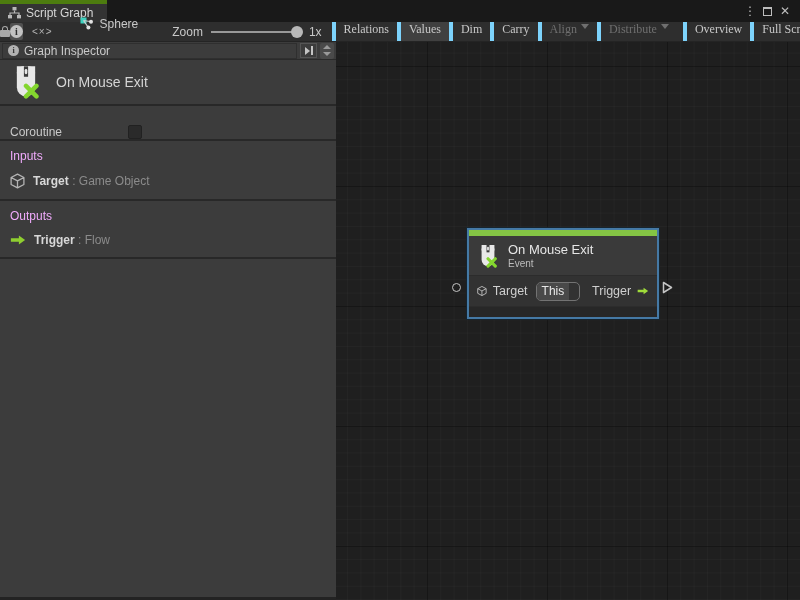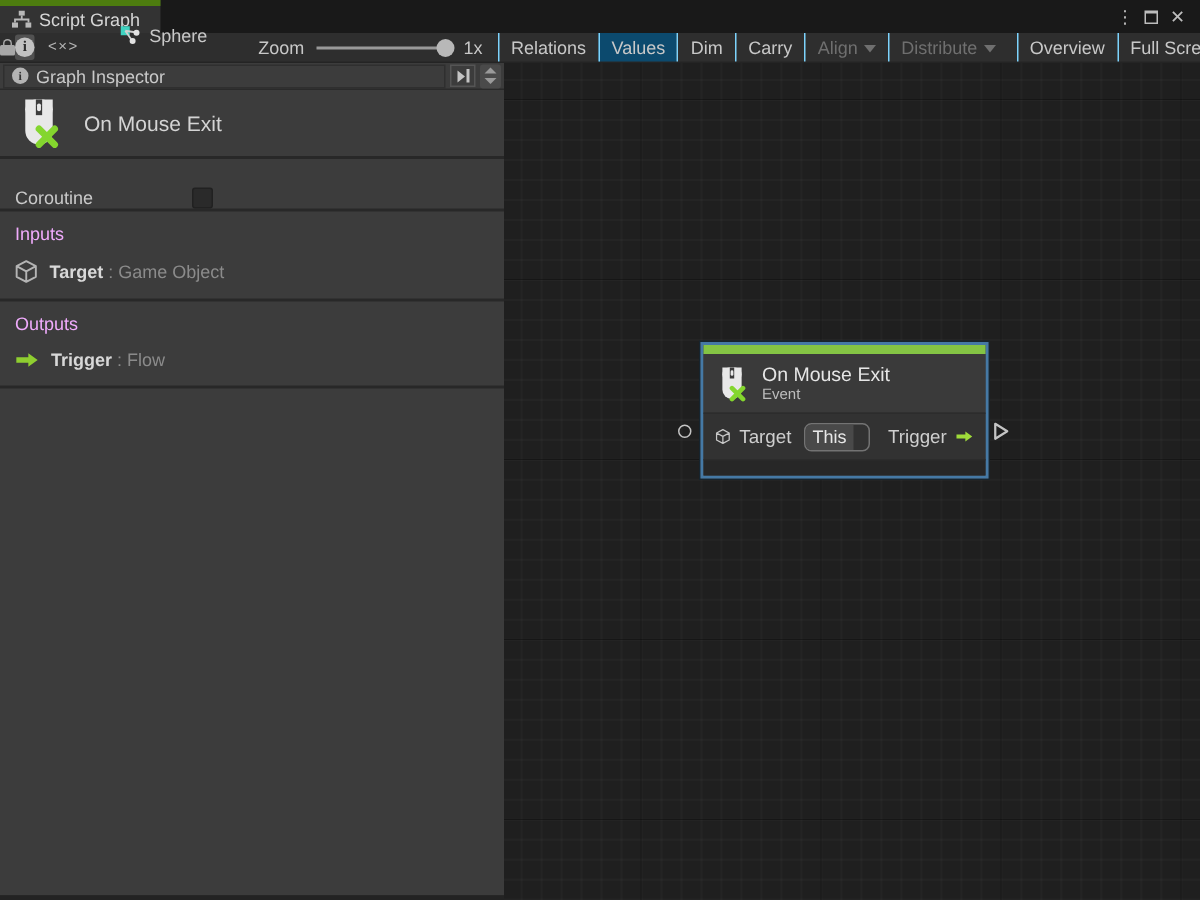--- a/index.html
+++ b/index.html
@@ -31,24 +31,24 @@
     font-family:"Liberation Serif", serif; font-weight:bold; font-size:10px;
     display:flex; align-items:center; justify-content:center; }
   .code-glyph { font-size:10px; color:#b4b4b4; letter-spacing:1px; }
   .tb-sep { width:1px; background:#232323; }
   .obj-group { display:flex; align-items:center; gap:6px; padding:0 12px 16px 18px; }
   .zoom-group { display:flex; align-items:center; gap:8px; padding:0 8px 0 22px; }
   .slider { position:relative; width:90px; height:20px; cursor:default; }
   .slider-track { position:absolute; left:0; right:0; top:9px; height:2px; background:#999; }
   .slider-knob { position:absolute; right:-2px; top:4px; width:12px; height:12px; border-radius:50%; background:#b8b8b8; }
   .right-btns { display:flex; align-items:stretch; margin-left:2px; }
-  .rbtn { display:flex; align-items:center; gap:4px; padding:0 8px; border-left:1px solid #7dd3fc;
-    color:#c8c8c8; cursor:default; white-space:nowrap; }
+  .rbtn { display:flex; gap:4px; padding:0 8px; border-left:4px solid #7dd3fc;
+    color:#c8c8c8; cursor:default; white-space:nowrap;font-family:Liberation Serif, serif; }
   .rbtn:last-child { border-right:1px solid #232323; }
-  .rbtn.active { background:#0c4a6e; }
+  .rbtn.active { background:#404040; }
   .rbtn.disabled { color:#6f6f6f; }
   .caret { width:0; height:0; border-left:4px solid transparent; border-right:4px solid transparent;
     border-top:5px solid #6f6f6f; margin-top:2px; }
   .gap8 { width:6px; }
 
   
   .inspector { position:absolute; left:0; top:42px; width:336px; height:555px; background:#3c3c3c;
     color:#c9c9c9; font-size:12px; }
   .insp-bottom { position:absolute; left:0; top:597px; width:336px; height:3px; background:#232323; }
   .gi-header { height:18px; display:flex; align-items:center; border-bottom:1px solid #2a2a2a; padding:1px 2px; gap:3px; }

